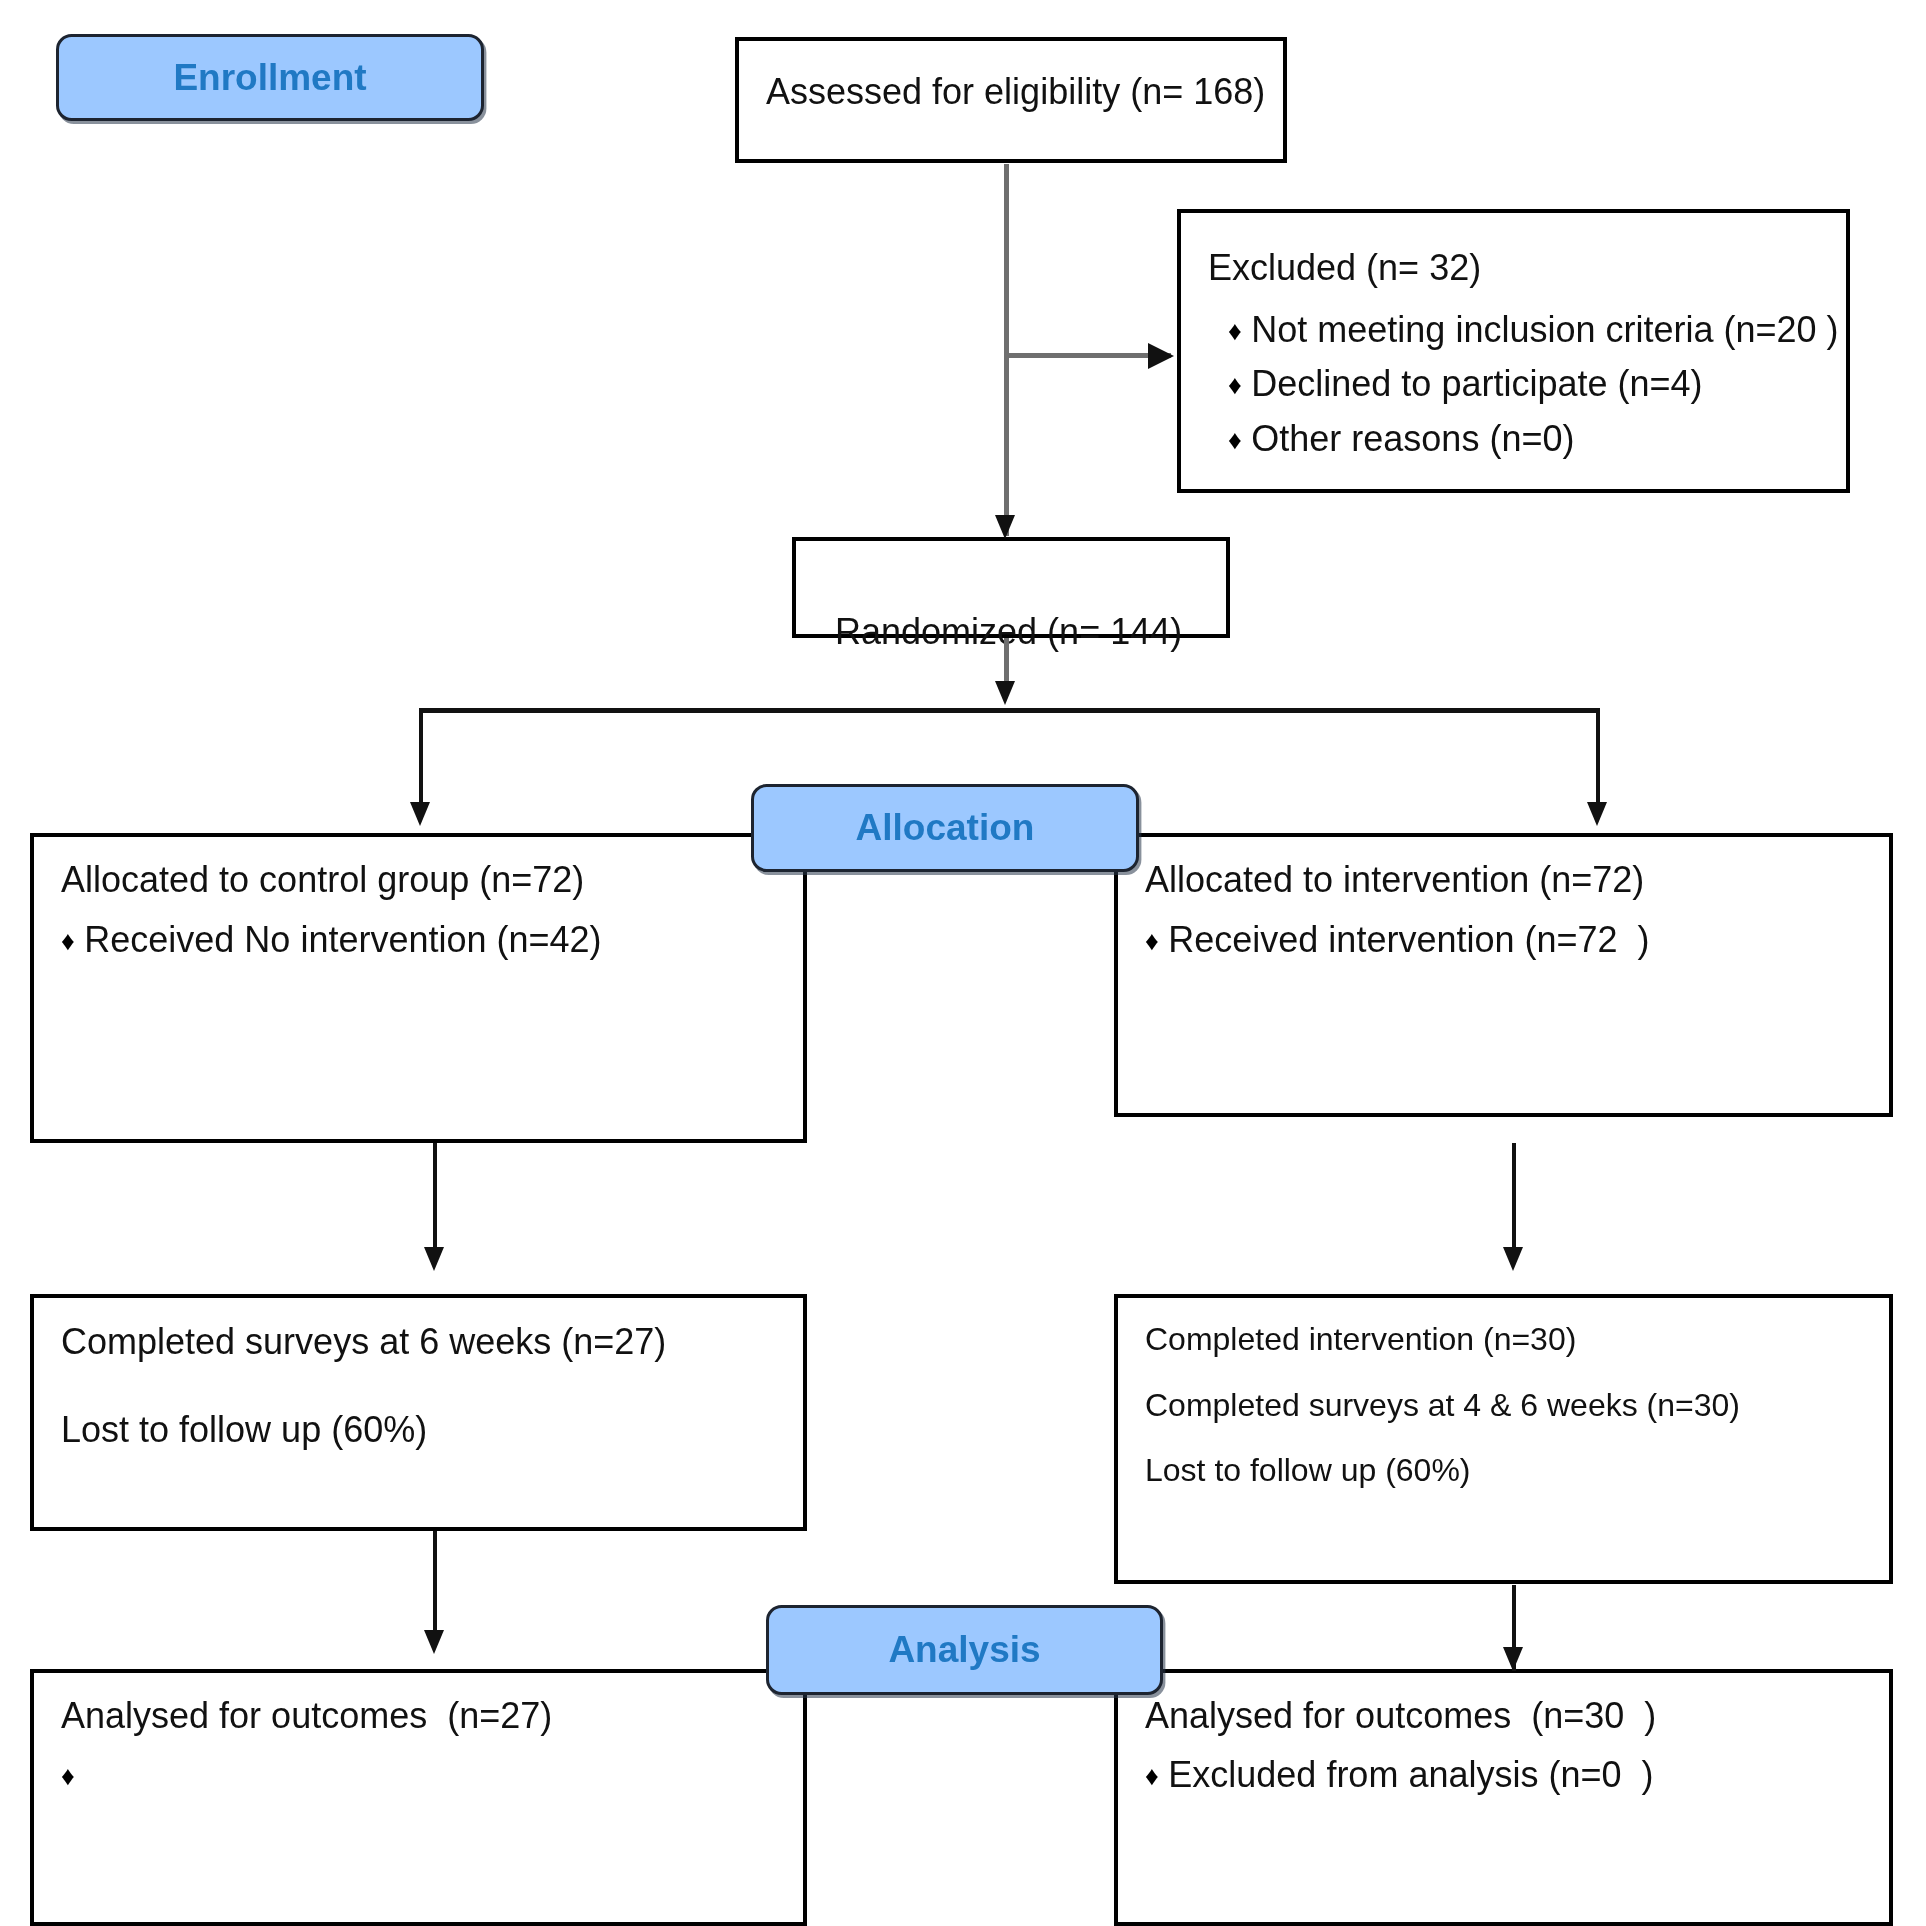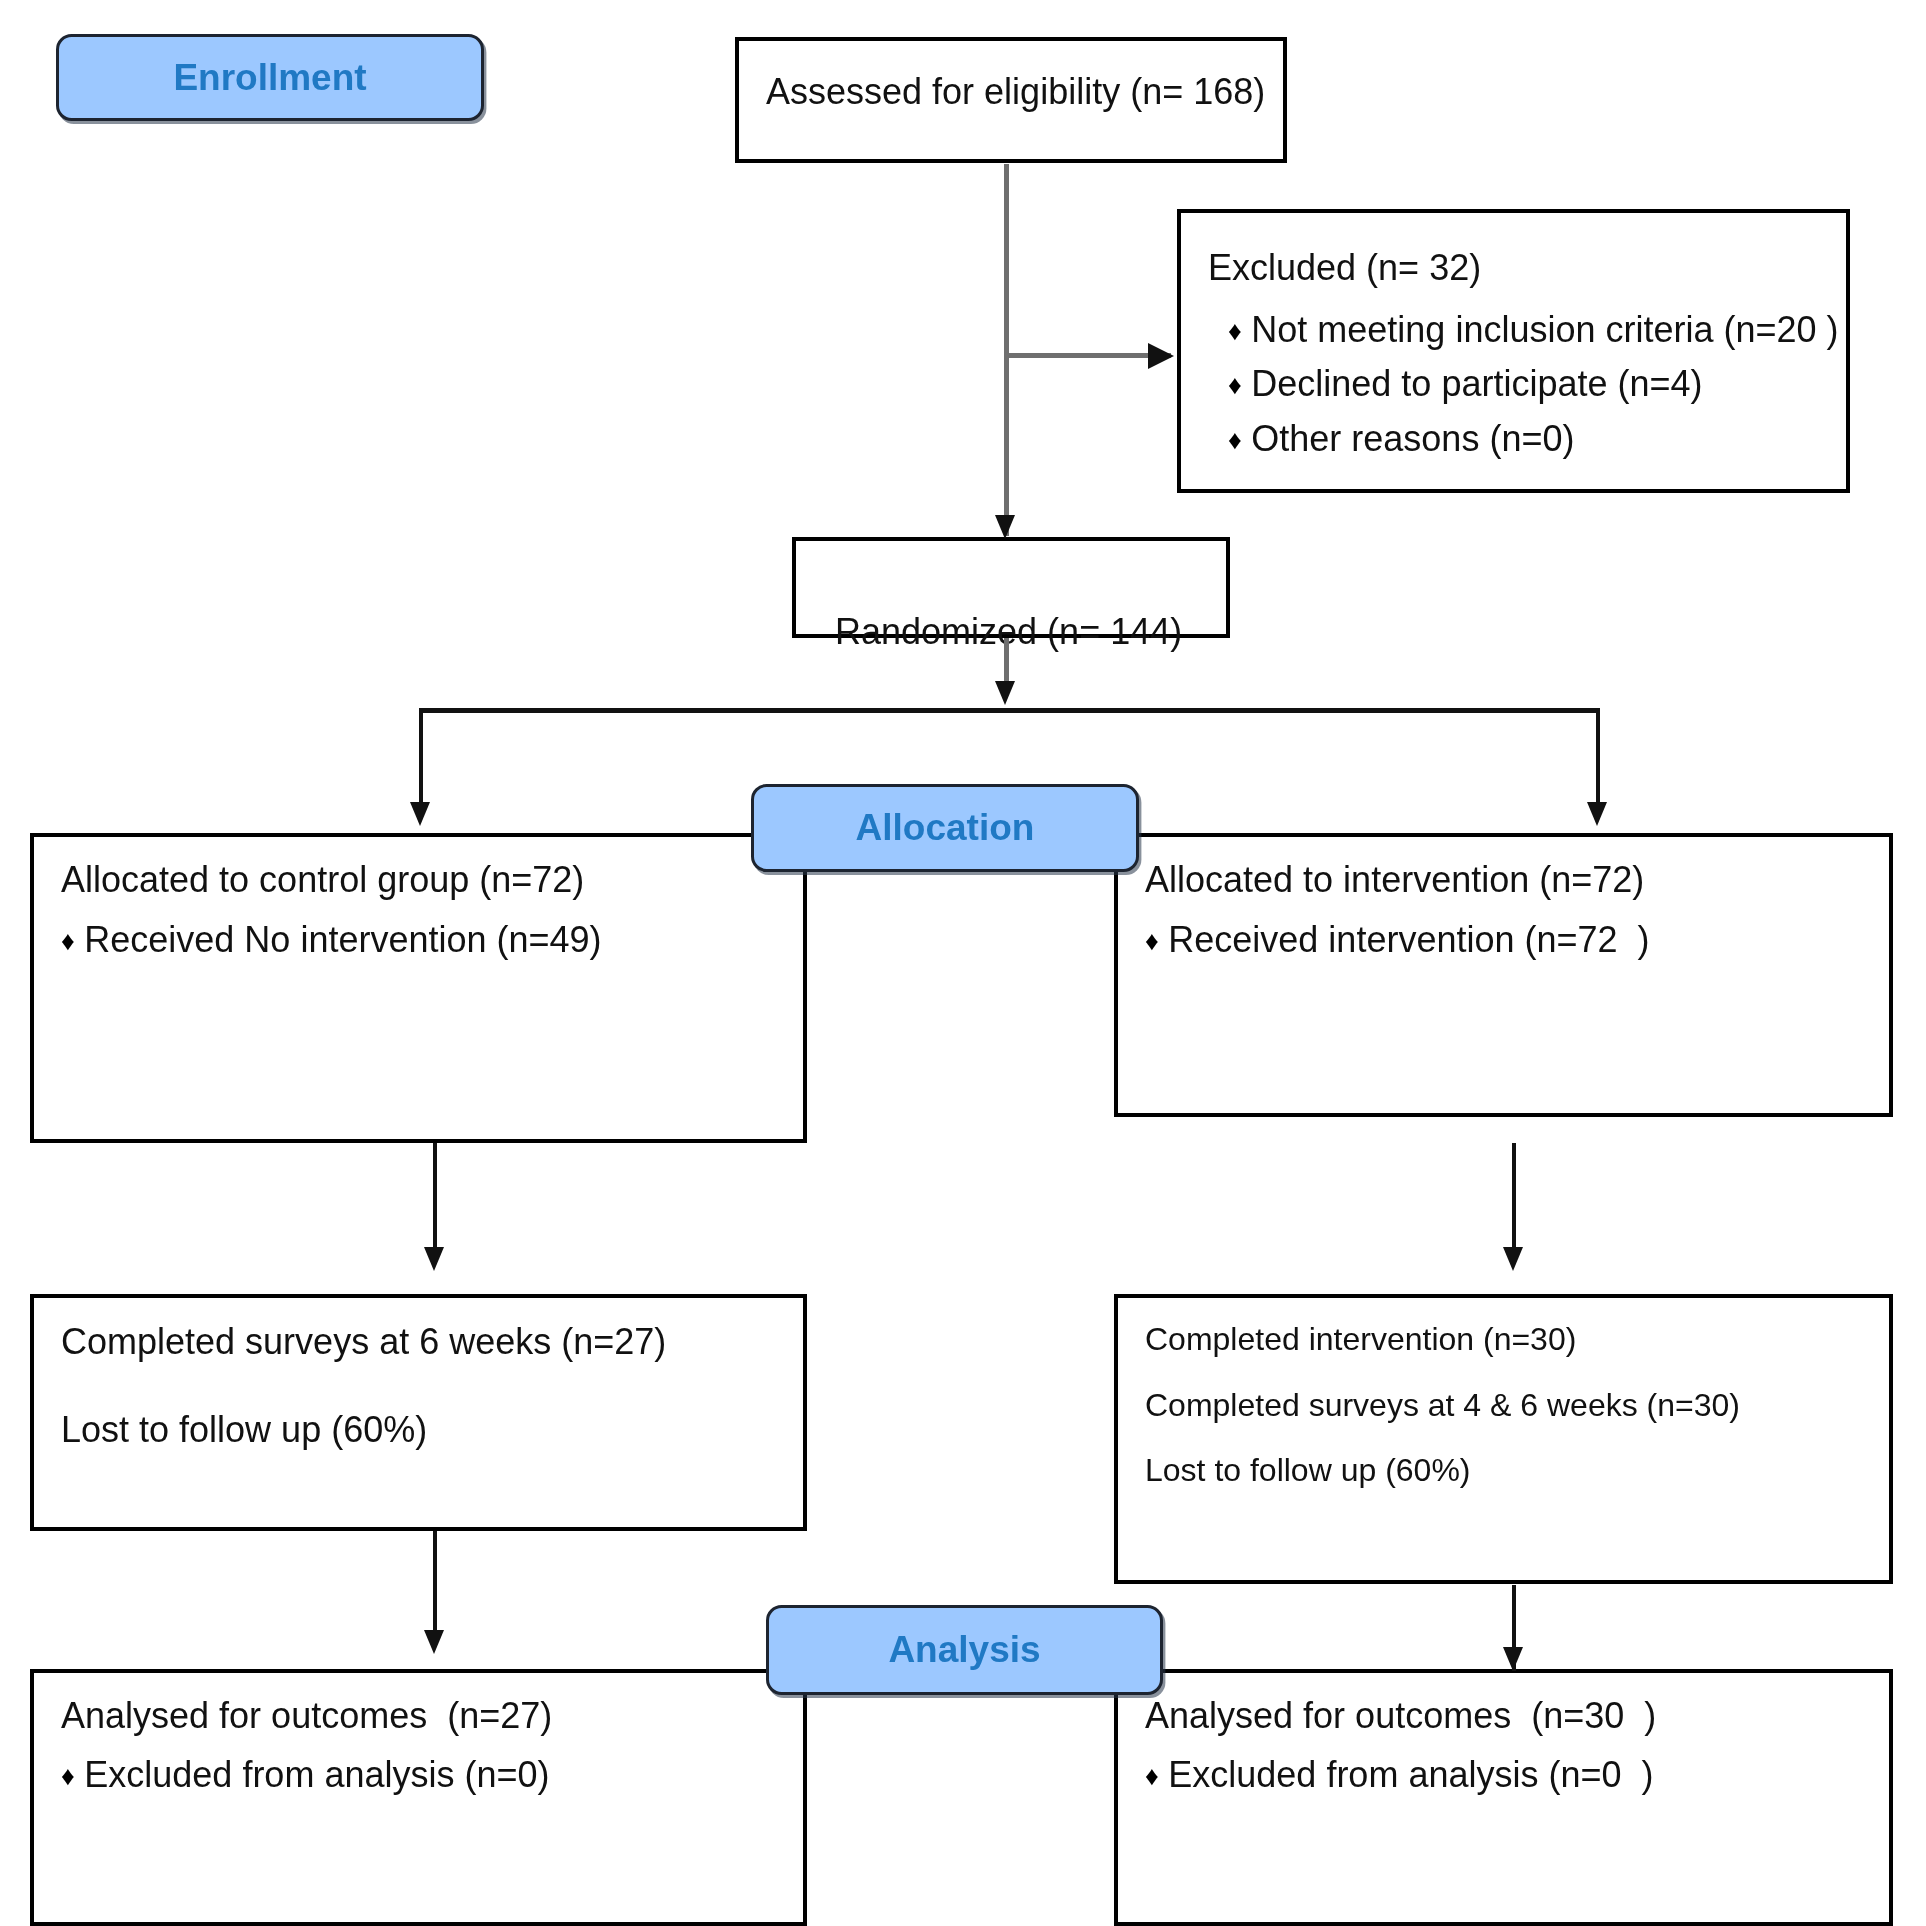--- a/index.html
+++ b/index.html
@@ -166,21 +166,21 @@
 
   <div class="badge" style="left:751px; top:784px; width:388px; height:88px;">
     <span>Allocation</span>
   </div>
 
   <div class="box" style="left:30px; top:833px; width:777px; height:310px;">
     <div class="box-inner" style="top:25px; left:27px;">
       <div class="line">Allocated to control group (n=72)</div>
       <div class="bullet-row" style="margin-top:22.6px;">
         <span class="bullet-glyph">♦</span>
-        <span class="bullet-text">Received No intervention (n=49)</span>
+        <span class="bullet-text">Received No intervention (n=42)</span>
       </div>
     </div>
   </div>
 
   <div class="box" style="left:1114px; top:833px; width:779px; height:284px;">
     <div class="box-inner" style="top:25px; left:27px;">
       <div class="line">Allocated to intervention (n=72)</div>
       <div class="bullet-row" style="margin-top:22.6px;">
         <span class="bullet-glyph">♦</span>
         <span class="bullet-text">Received intervention (n=72  )</span>
@@ -216,21 +216,20 @@
 
   <div class="badge" style="left:766px; top:1605px; width:397px; height:90px;">
     <span>Analysis</span>
   </div>
 
   <div class="box" style="left:30px; top:1669px; width:777px; height:257px;">
     <div class="box-inner" style="top:25px; left:27px;">
       <div class="line">Analysed for outcomes  (n=27)</div>
       <div class="bullet-row" style="margin-top:21.4px;">
         <span class="bullet-glyph">♦</span>
-        <span class="bullet-text">Excluded from analysis (n=0)</span>
       </div>
     </div>
   </div>
 
   <div class="box" style="left:1114px; top:1669px; width:779px; height:257px;">
     <div class="box-inner" style="top:25px; left:27px;">
       <div class="line">Analysed for outcomes  (n=30  )</div>
       <div class="bullet-row" style="margin-top:21.4px;">
         <span class="bullet-glyph">♦</span>
         <span class="bullet-text">Excluded from analysis (n=0  )</span>

